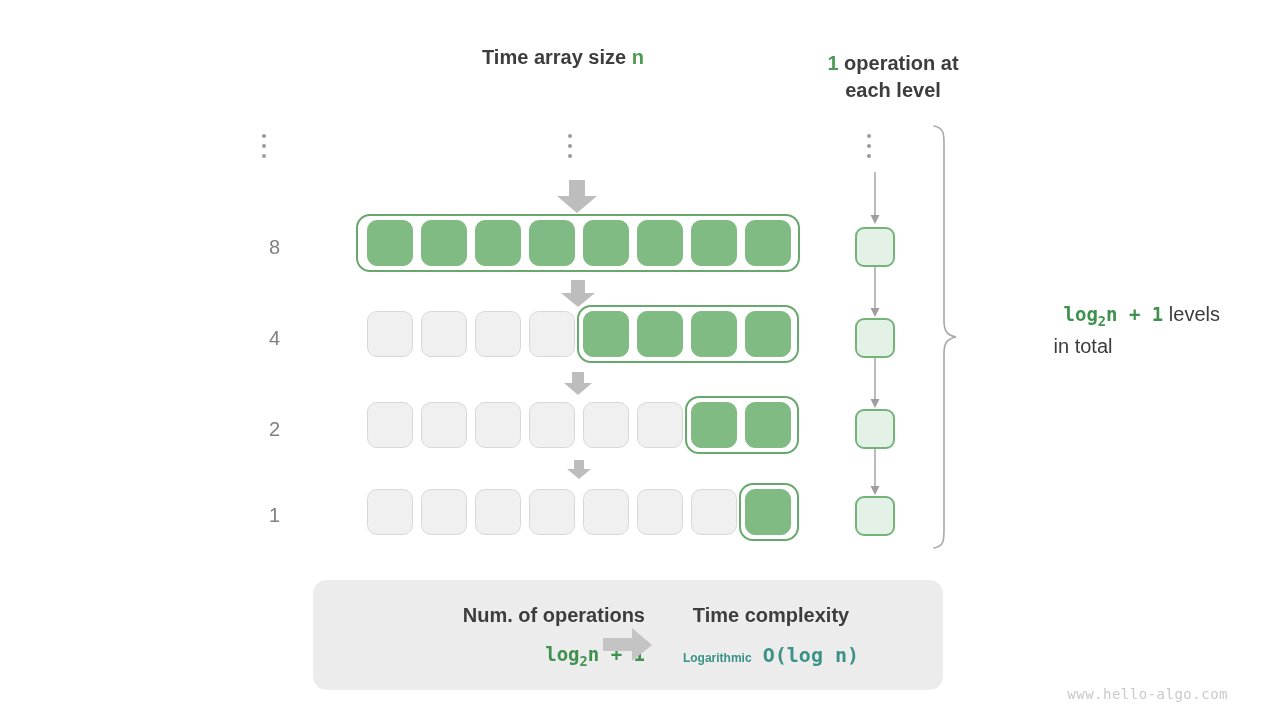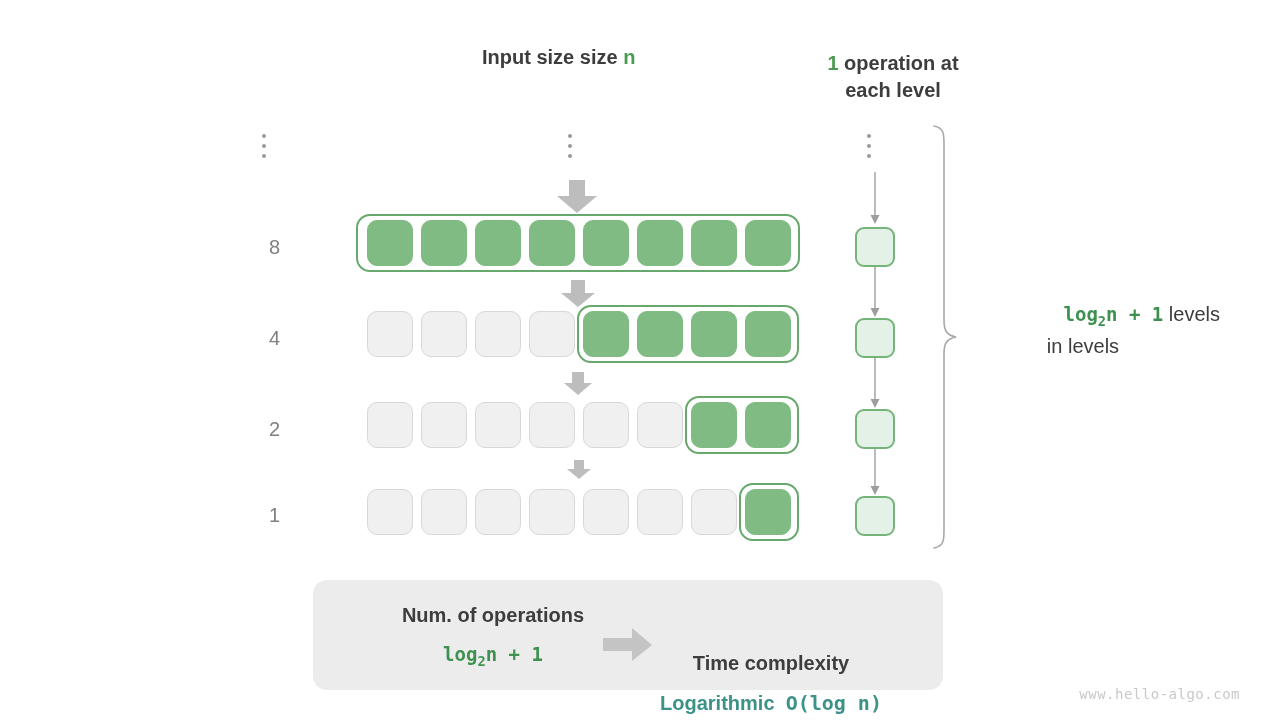--- a/index.html
+++ b/index.html
@@ -62,40 +62,40 @@
   .sub{font-size:0.72em;vertical-align:sub;}
 
   
   #summary{
     position:absolute;left:313px;top:580px;width:630px;height:110px;
     background:#ececec;border-radius:14px;
   }
   .sum-col{position:absolute;text-align:center;}
   .sum-title{font-size:20px;font-weight:bold;color:#3d3d3d;margin-bottom:16px;white-space:nowrap;}
   .sum-val{font-size:20px;white-space:nowrap;}
-  #sum-left{left:40px;top:24px;width:280px;}
-  #sum-right{left:318px;top:24px;width:280px;margin-top:48px;}
+  #sum-left{left:52px;top:24px;width:280px;text-align:right;}
+  #sum-right{left:318px;top:24px;width:280px;}
   #sum-arrow{position:absolute;left:290px;top:48px;}
   .teal-mono{font-family:"DejaVu Sans Mono", monospace;color:#3b9287;font-weight:bold;font-size:20px;}
-  .teal-bold{color:#3b9287;font-weight:bold;font-size:20px;font-family:"Liberation Sans",sans-serif;}
+  .teal-bold{color:#3b9287;font-weight:bold;font-size:12px;font-family:"Liberation Sans",sans-serif;}
 
   
   #watermark{
-    position:absolute;right:40px;bottom:18px;
+    position:absolute;right:52px;bottom:18px;
     font-family:"DejaVu Sans Mono", monospace;
     font-size:14px;color:#c9c9c9;letter-spacing:0.5px;margin-left:21px;
   }
 </style>
 </head>
 <body>
 
 <div class="stage">
 
 
-  <div class="hdr" id="hdr-input"><span>Input size size </span><span class="green-txt">n</span></div>
+  <div class="hdr" id="hdr-input"><span>Time array size </span><span class="green-txt">n</span></div>
 
 
   <div class="hdr" id="hdr-ops"><span class="green-txt">1</span><span> operation at</span><br><span>each level</span></div>
 
   <div class="vdots" style="left:262px;top:134px;">
       <i></i>
       <i></i>
       <i></i>
     </div>
   <div class="size-label" style="left:240px;top:236px;">8</div>
@@ -217,21 +217,21 @@
   <div class="op-box" style="left:855px;top:496px;"></div>
 
   <div id="brace">
     <svg width="30" height="426" viewBox="0 0 30 426">
       <path d="M4 2 C 14 4, 14 10, 14 20 L14 196 C14 206, 16 211, 26 213 C16 215, 14 220, 14 230 L14 406 C14 416, 14 422, 4 424" fill="none" stroke="#a8a8a8" stroke-width="1.6" stroke-linecap="round"></path>
     </svg>
   </div>
 
   <div id="right-note">
     <div class="l1"><span class="mono-green"><span>log</span><span class="sub">2</span><span>n + 1</span></span><span> levels</span></div>
-    <div class="l2">in levels</div>
+    <div class="l2">in total</div>
   </div>
 
   <div id="summary">
     <div class="sum-col" id="sum-left">
       <div class="sum-title">Num. of operations</div>
       <div class="sum-val"><span class="mono-green"><span>log</span><span class="sub">2</span><span>n + 1</span></span></div>
     </div>
 
     <div id="sum-arrow">
       <svg width="50" height="34" viewBox="0 0 50 34">

